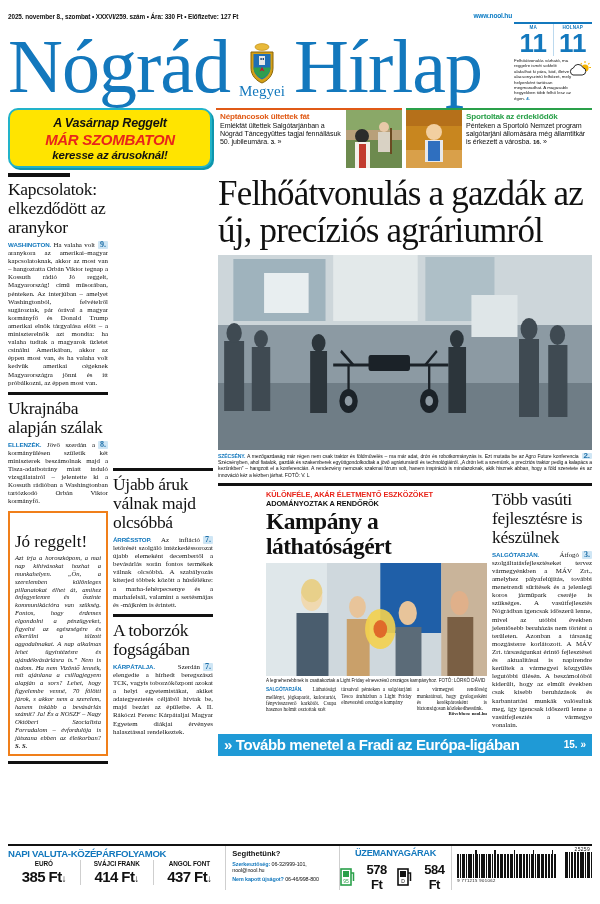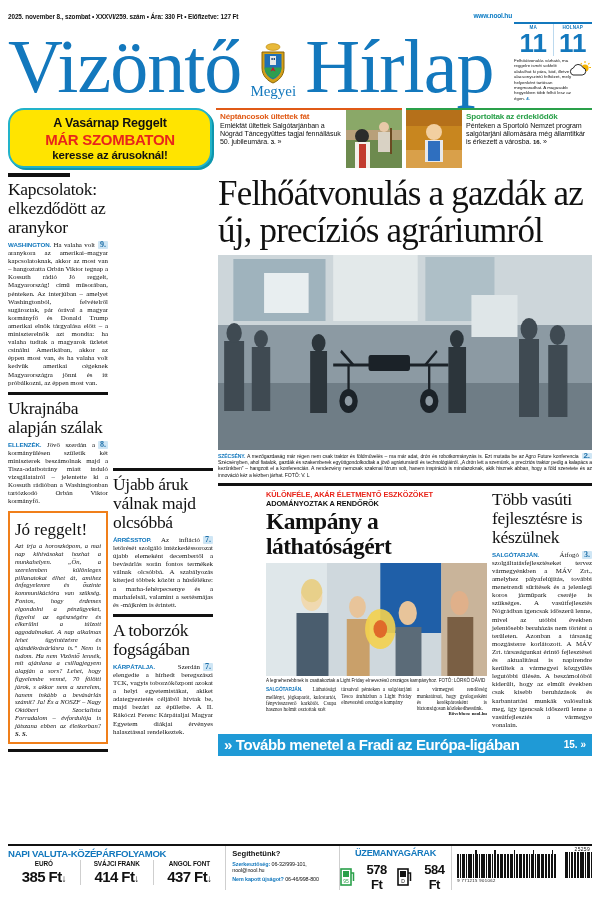--- a/index.html
+++ b/index.html
@@ -30,23 +30,24 @@
   .wcell+.wcell{border-left:1px solid #bcd9ee;}
   .wlabel{font-size:4.6px;font-weight:bold;color:#1378bd;letter-spacing:0.2px;}
   .wtemp{font-family:"Liberation Sans", sans-serif;font-weight:bold;font-size:26px;line-height:26px;color:#1378bd;}
   .wtext{font-size:4.4px;line-height:5.4px;color:#111;margin-top:2px;padding-right:20px;position:relative;}
   .wtext .pg{color:#1378bd;font-weight:bold;}
   .wicon{position:absolute;right:0;top:2px;width:24px;height:18px;}
 
   
   .promorow{display:flex;gap:4px;margin-top:4px;height:60px;}
   .yellowbox{
-    width:200px;background:#ffe400;border:2px solid #22b3c9;border-radius:16px;
+    width:200px;background:#ffe400;border:2px solid #22b3c9;border-radius:10px;
     display:flex;flex-direction:column;align-items:center;justify-content:center;text-align:center;
     box-shadow:2px 2px 0 #0d96ad;
+    font-style:italic;
   }
   .yb1{font-size:12.5px;font-weight:bold;color:#111;letter-spacing:-0.2px;}
   .yb2{font-size:15px;font-weight:bold;color:#e8251b;letter-spacing:-0.3px;margin:1px 0;}
   .yb3{font-size:11.5px;font-weight:bold;color:#111;letter-spacing:-0.2px;}
 
   .teaser{flex:1;display:flex;border-top:2px solid #e05a16;background:#fff;overflow:hidden;}
   .teaser.green{border-top-color:#2aa04a;justify-content:center;}
   .teaser .thumb{width:56px;flex:none;}
   .teaser .ttxt{padding:2px 3px 0 4px;flex:1;}
   .ttitle{font-size:8.1px;font-weight:bold;color:#e05a16;line-height:9px;letter-spacing:-0.2px;}
@@ -69,21 +70,21 @@
     font-size:17.5px;line-height:19px;margin:0 0 4px 0;color:#111;letter-spacing:-0.3px;
   }
   .lede{font-family:"Liberation Serif", serif;font-size:6.9px;line-height:8.1px;text-align:justify;color:#111;}
   .loc{font-family:"Liberation Sans", sans-serif;font-weight:bold;font-size:6.2px;color:#1378bd;letter-spacing:-0.1px;}
   .pgref{
     display:inline-block;background:#cfe6f5;color:#1d6fa8;font-weight:bold;
     font-size:8px;padding:0 2px;border-radius:1px;float:right;margin-left:3px;
   }
 
   
-  .jorbox{border:2.5px solid #f07f1a;padding:8px 5px 5px 5px;margin-top:6px;}
+  .jorbox{border:2.5px solid #f07f1a;padding:20px 5px 5px 5px;margin-top:6px;}
   .jortitle{font-family:"Liberation Serif", serif;font-size:17px;line-height:18px;margin-bottom:3px;}
   .jortext{font-family:"Liberation Serif", serif;font-style:italic;font-size:6.6px;line-height:7.8px;text-align:justify;}
   .jortext b{font-style:italic;}
 
   
   .mainhead{
     font-family:"Liberation Serif", serif;font-weight:normal;
     font-size:35px;line-height:37px;margin:2px 0 6px 0;letter-spacing:-0.8px;color:#111;
   }
   .mainphoto{width:100%;height:195px;position:relative;overflow:hidden;background:#6d7e8c;}
@@ -142,21 +143,21 @@
 </style>
 </head>
 <body>
 
 <div class="page">
 
   <div class="dateline">2025. november 8., szombat • XXXVI/259. szám • Ára: 330 Ft • Előfizetve: 127 Ft</div>
   <div class="web">www.nool.hu</div>
 
   <div class="mast">
-    <div class="mastword">Vizöntő</div>
+    <div class="mastword">Nógrád</div>
     <div class="crest">
       <div class="shield">
         <svg viewBox="0 0 34 42" width="34" height="42">
           <ellipse cx="17" cy="5" rx="7" ry="3.4" fill="#e8b93a" stroke="#b8860b" stroke-width="0.6"></ellipse>
           <path d="M6 10 h22 v16 c0 8 -6 13 -11 15 c-5 -2 -11 -7 -11 -15 z" fill="#d4a017" stroke="#8a6508" stroke-width="1"></path>
           <path d="M8.5 12 h17 v13.5 c0 6.5 -5 10.5 -8.5 12 c-3.5 -1.5 -8.5 -5.5 -8.5 -12 z" fill="#1f6fb5"></path>
           <rect x="14" y="14" width="6" height="9" fill="#e8e8e8"></rect>
           <rect x="15.4" y="16" width="1.4" height="2" fill="#1f4a78"></rect>
           <rect x="17.6" y="16" width="1.4" height="2" fill="#1f4a78"></rect>
           <path d="M8.6 25.5 h16.8 c0 6 -5 9.5 -8.4 11 c-3.4 -1.5 -8.4 -5 -8.4 -11 z" fill="#2f9e4f"></path>

